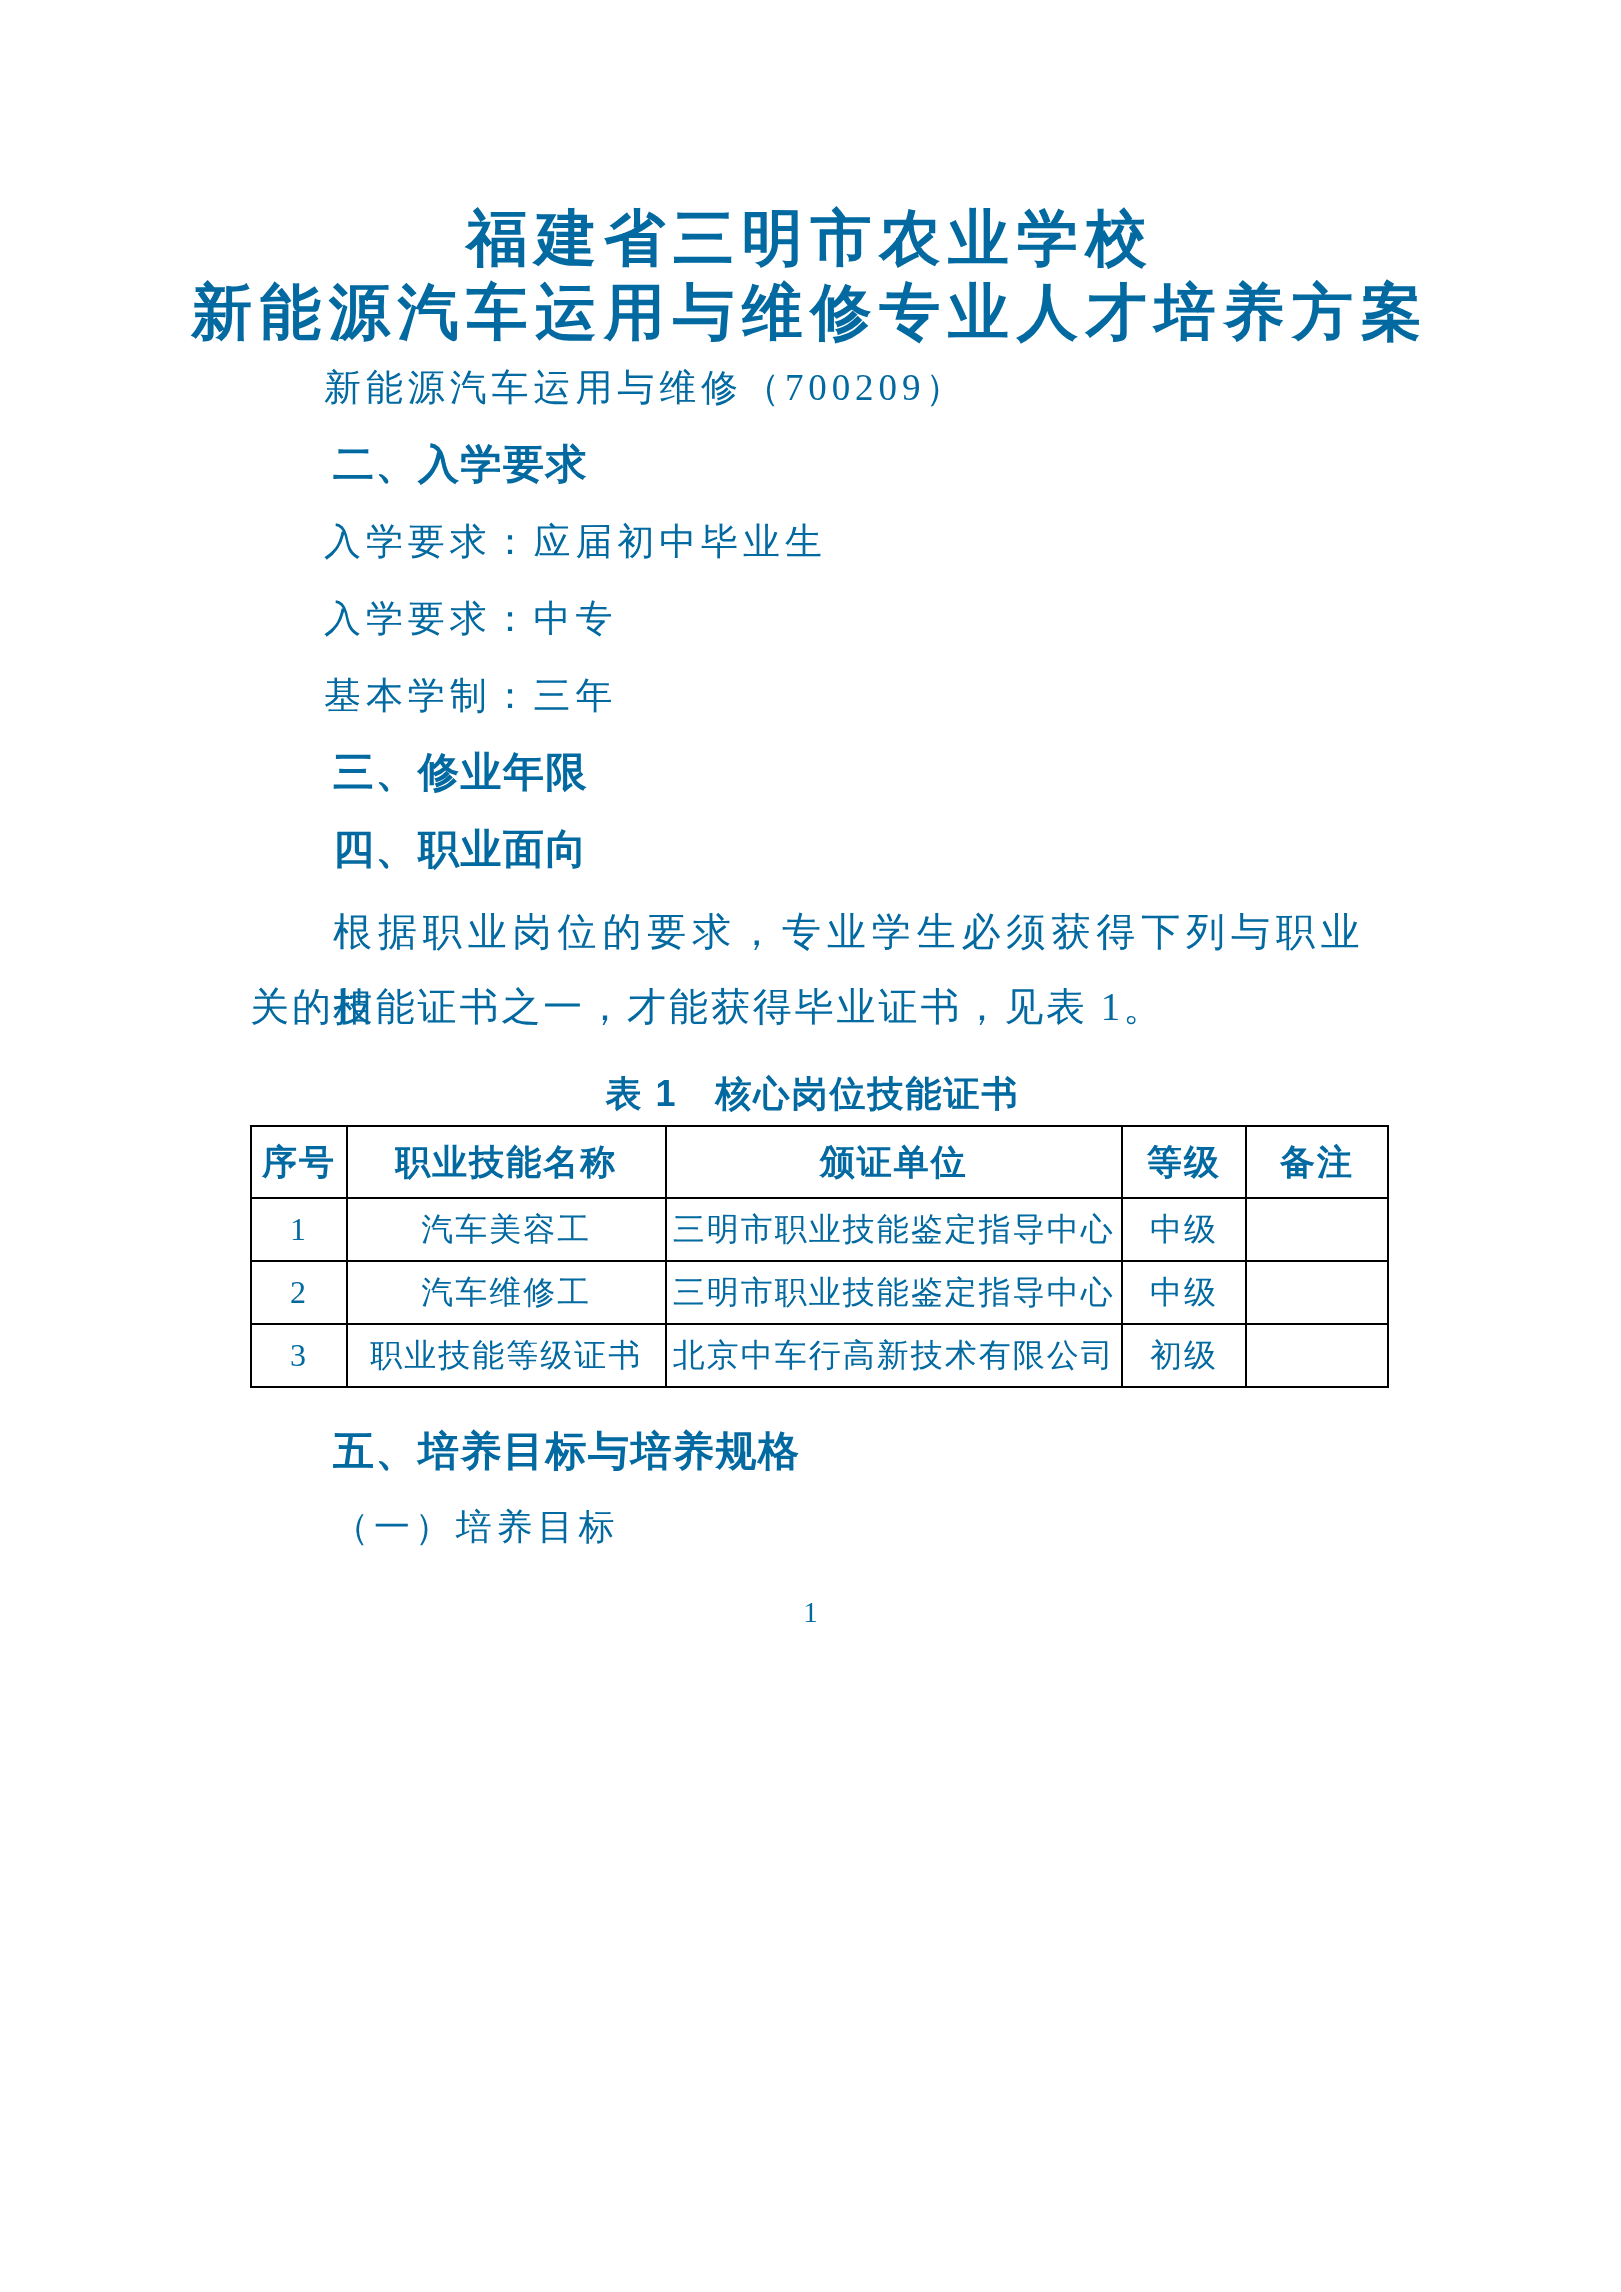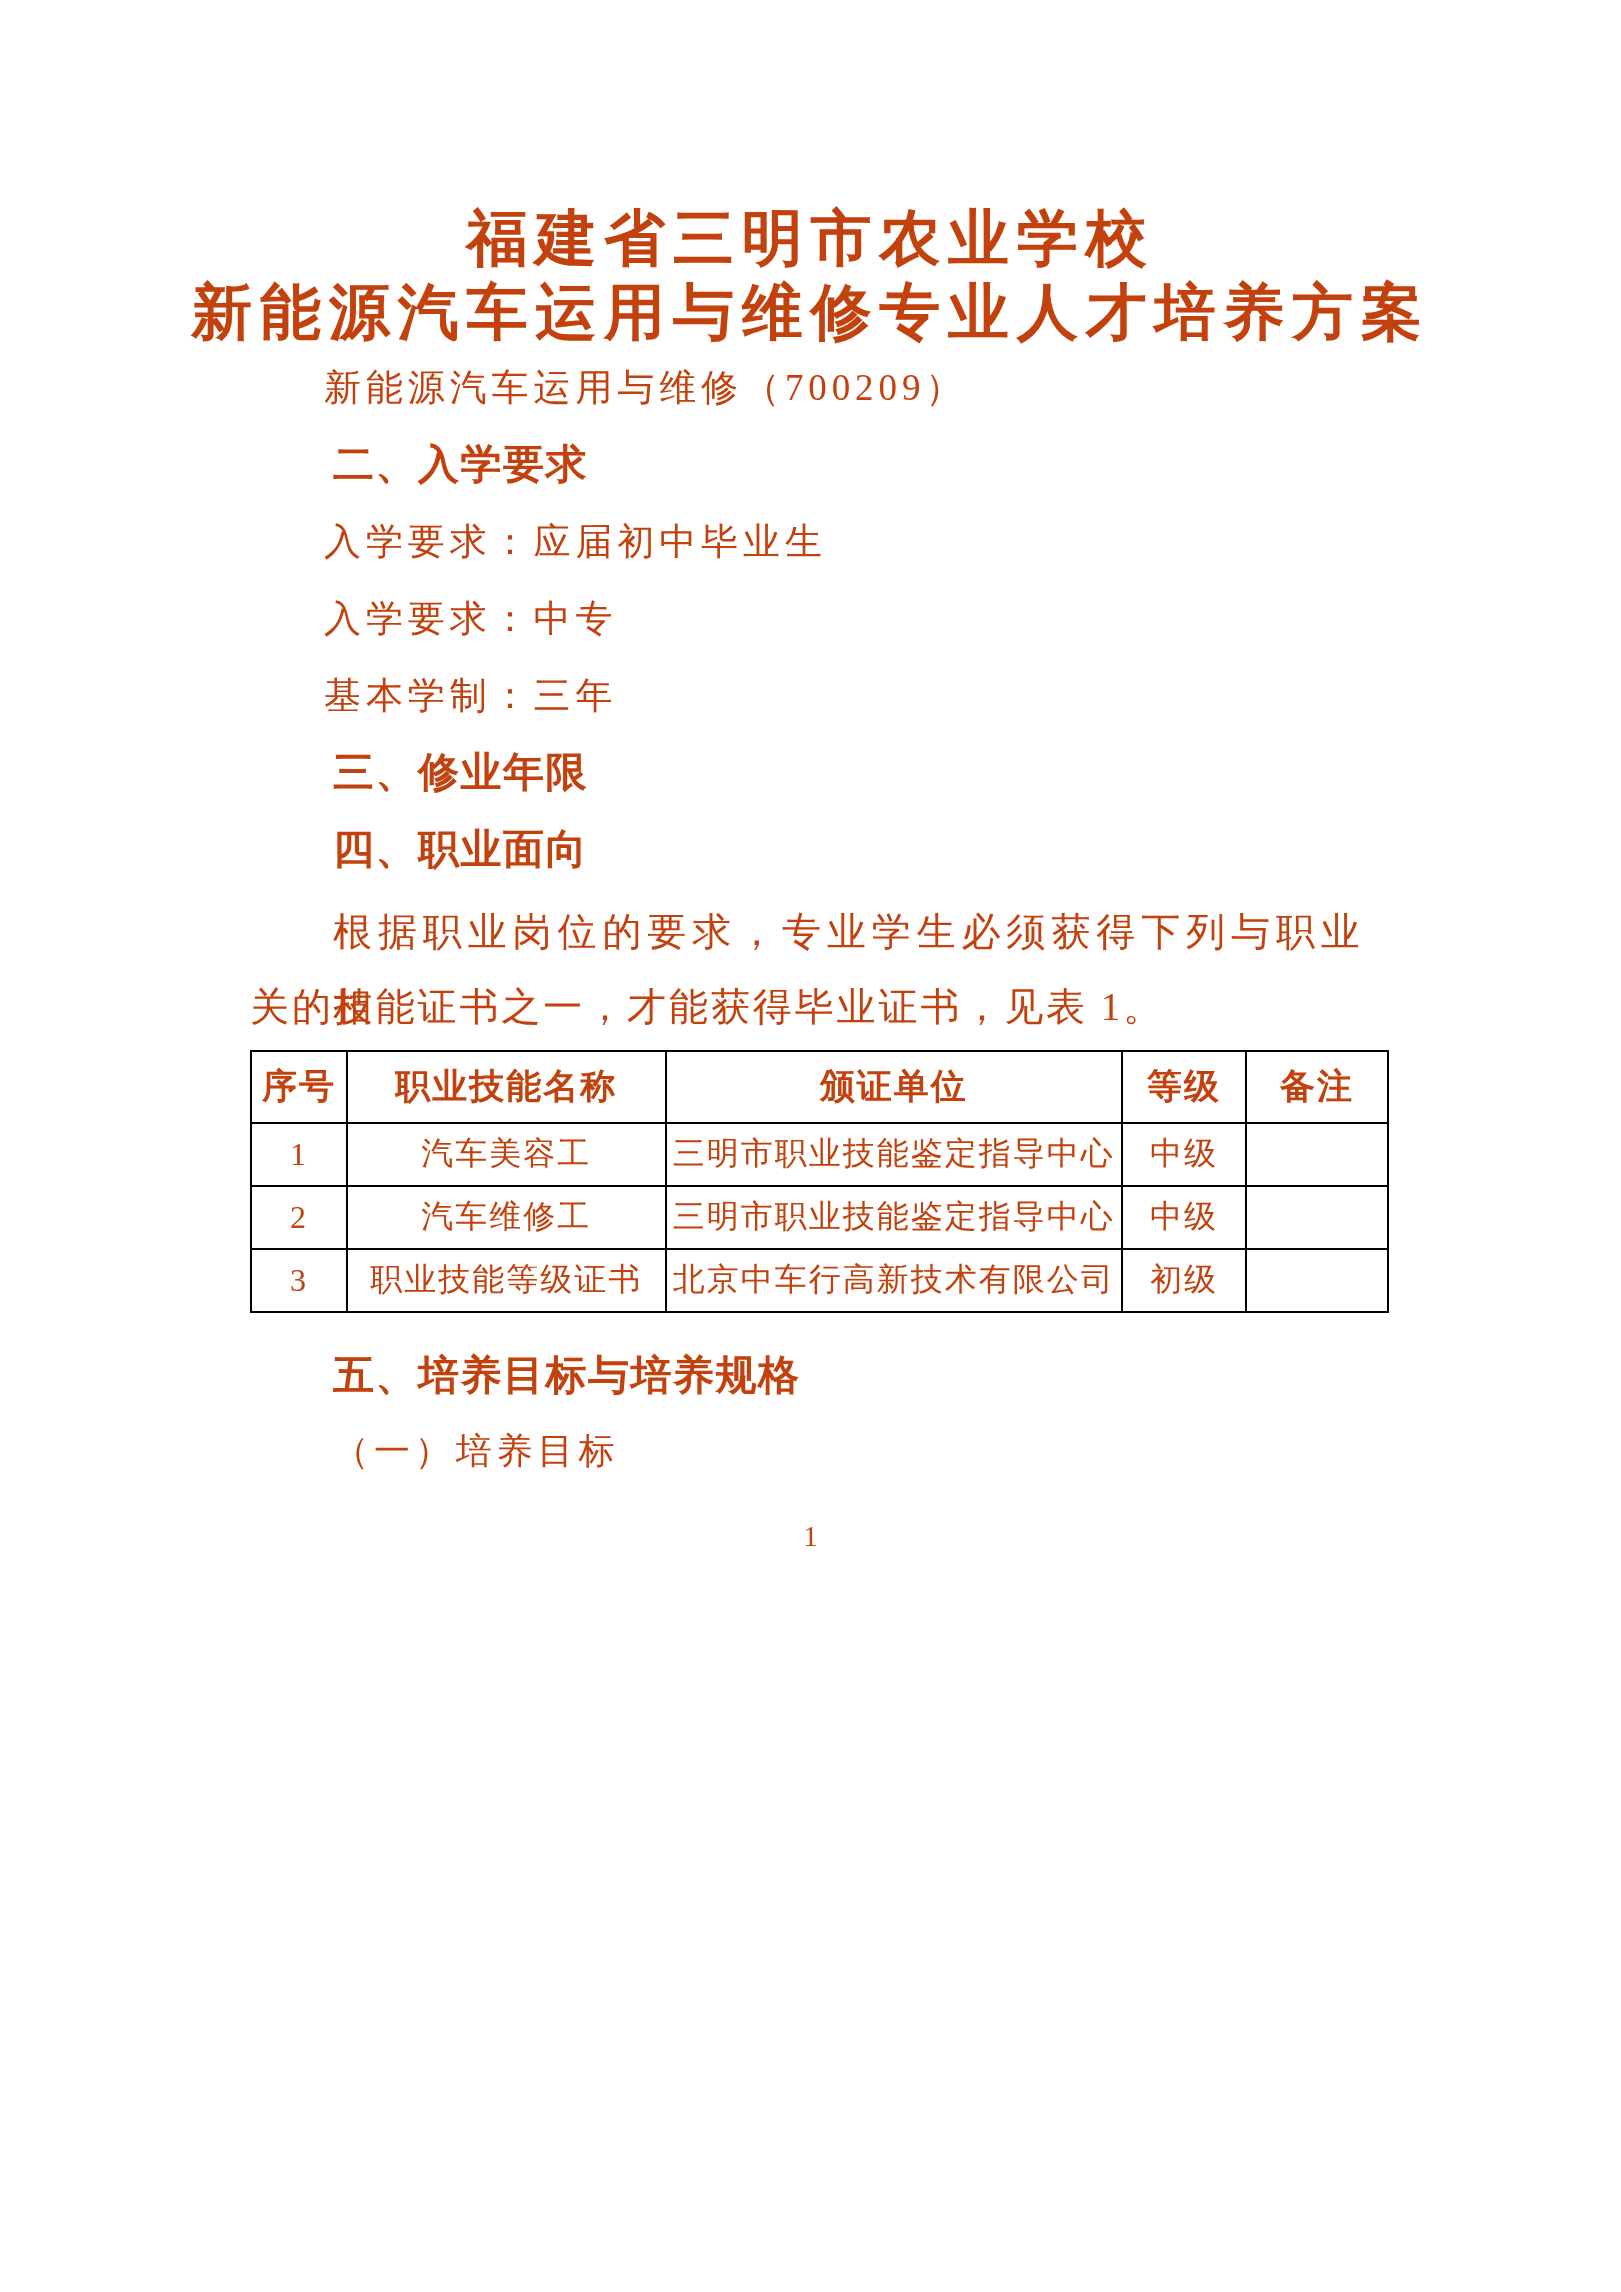--- a/index.html
+++ b/index.html
@@ -1,18 +1,18 @@
 <!DOCTYPE html>
 <html><head>
 <meta charset="utf-8">
 <style>
   html,body { margin:0; padding:0; background:#ffffff; }
   .page {
     width:1621px; height:2293px;
-    background:#ffffff; color:#c2410c;
+    background:#ffffff; color:#0369a1;
     position:relative; overflow:hidden;
     margin:0 auto;
   }
   .title-wrap {
     padding-top:201px;
     text-align:center;
     font-family:"Liberation Sans", sans-serif;
     font-weight:bold;
     font-size:61px;
     letter-spacing:7.8px;
@@ -119,20 +119,21 @@
     <div class="line h">三、修业年限</div>
 
     <div class="line h">四、职业面向</div>
 
 
     <div class="para mt6">
       <div class="body-line first">根据职业岗位的要求，专业学生必须获得下列与职业相</div>
       <div class="body-line">关的技能证书之一，才能获得毕业证书，见表 1。</div>
     </div>
 
+    <div class="caption">表 1　核心岗位技能证书</div>
 
     <table class="cert">
       <colgroup>
         <col style="width:8.43%">
         <col style="width:28.06%">
         <col style="width:40.10%">
         <col style="width:10.93%">
         <col style="width:12.48%">
       </colgroup>
       <thead>

